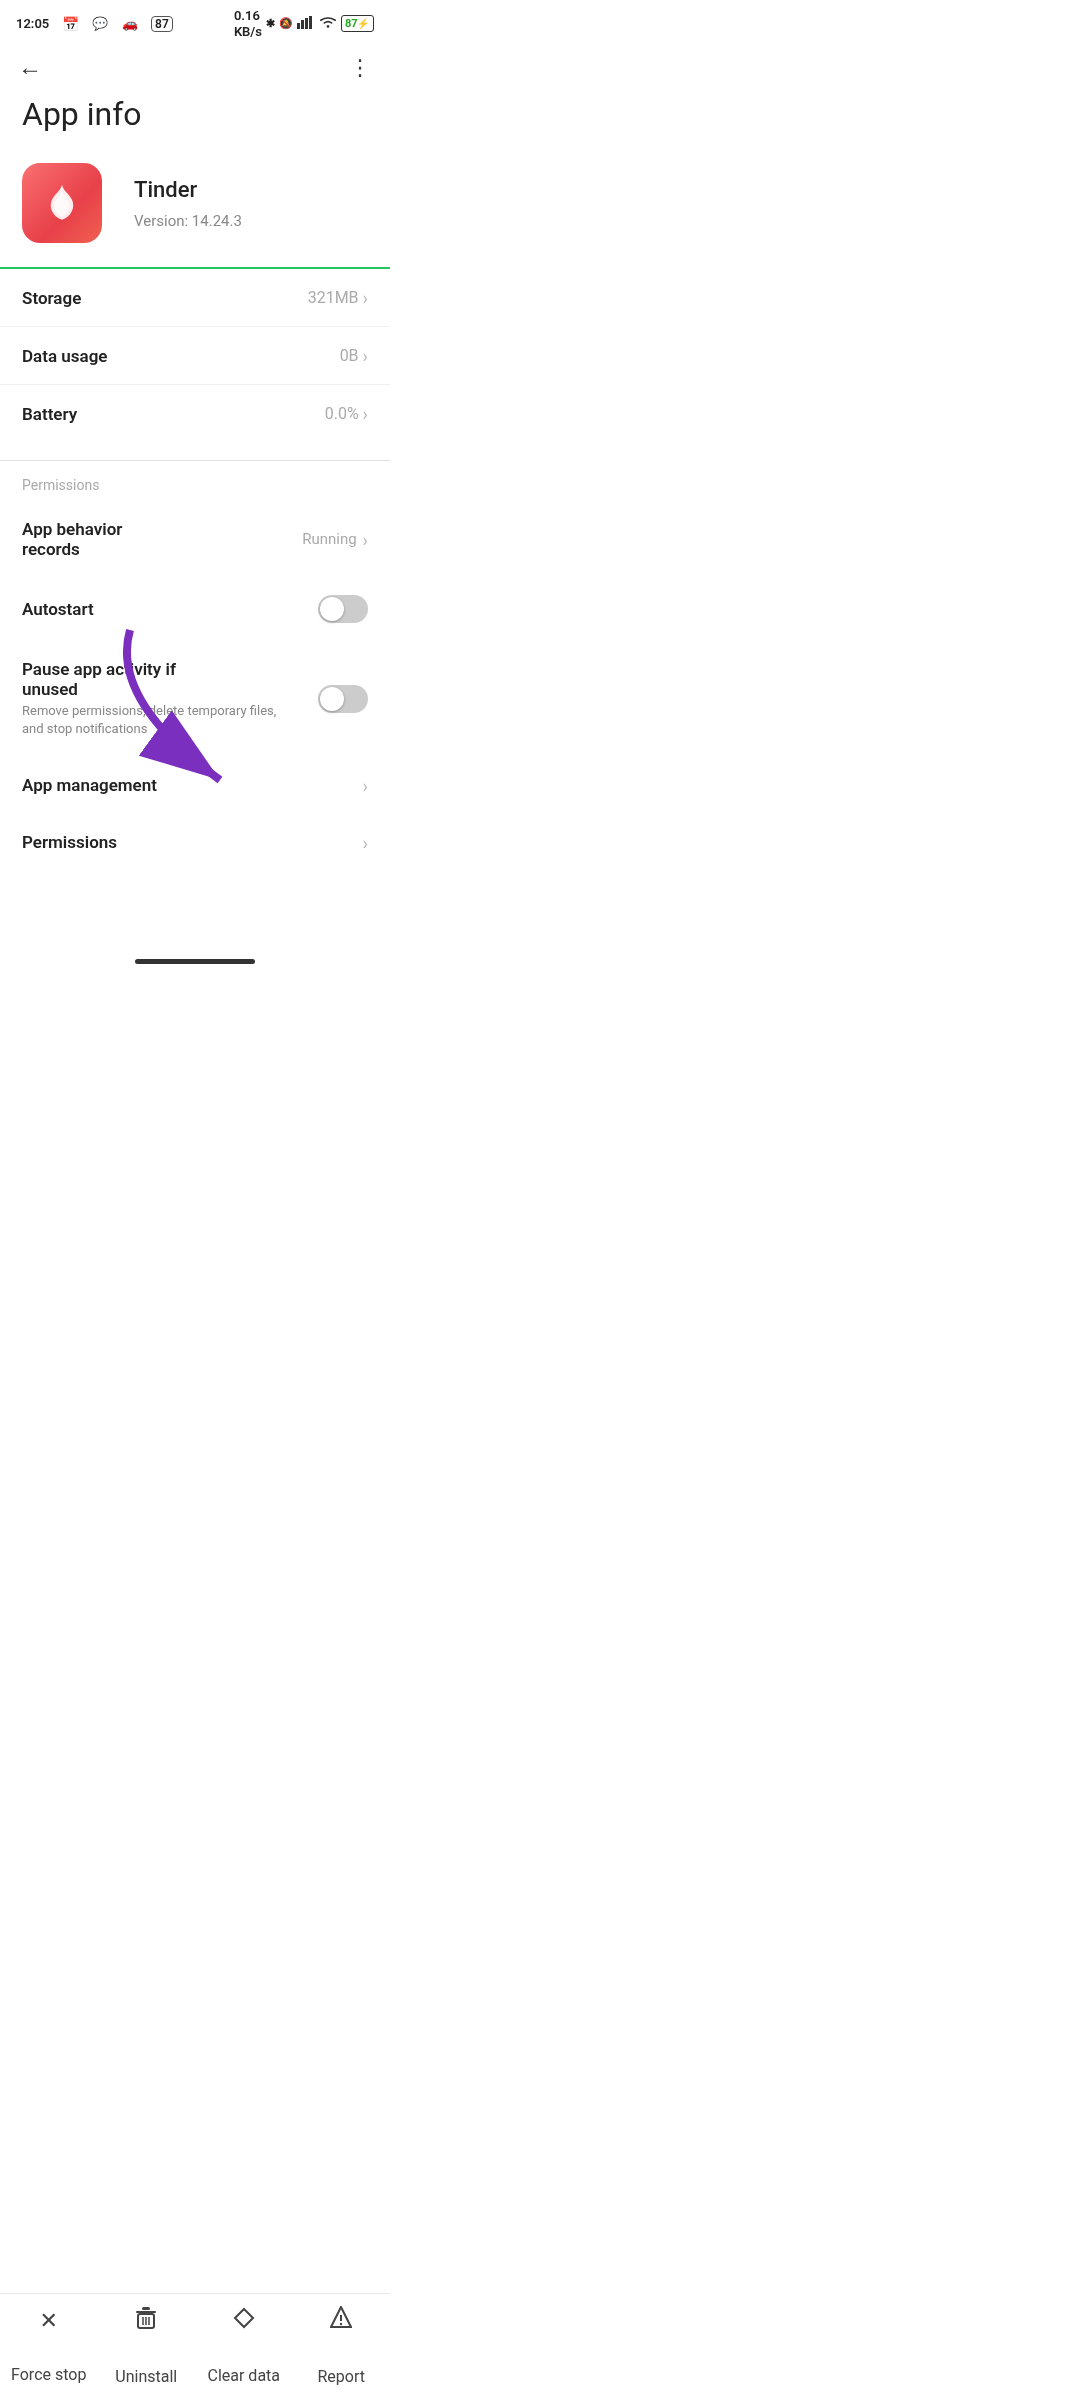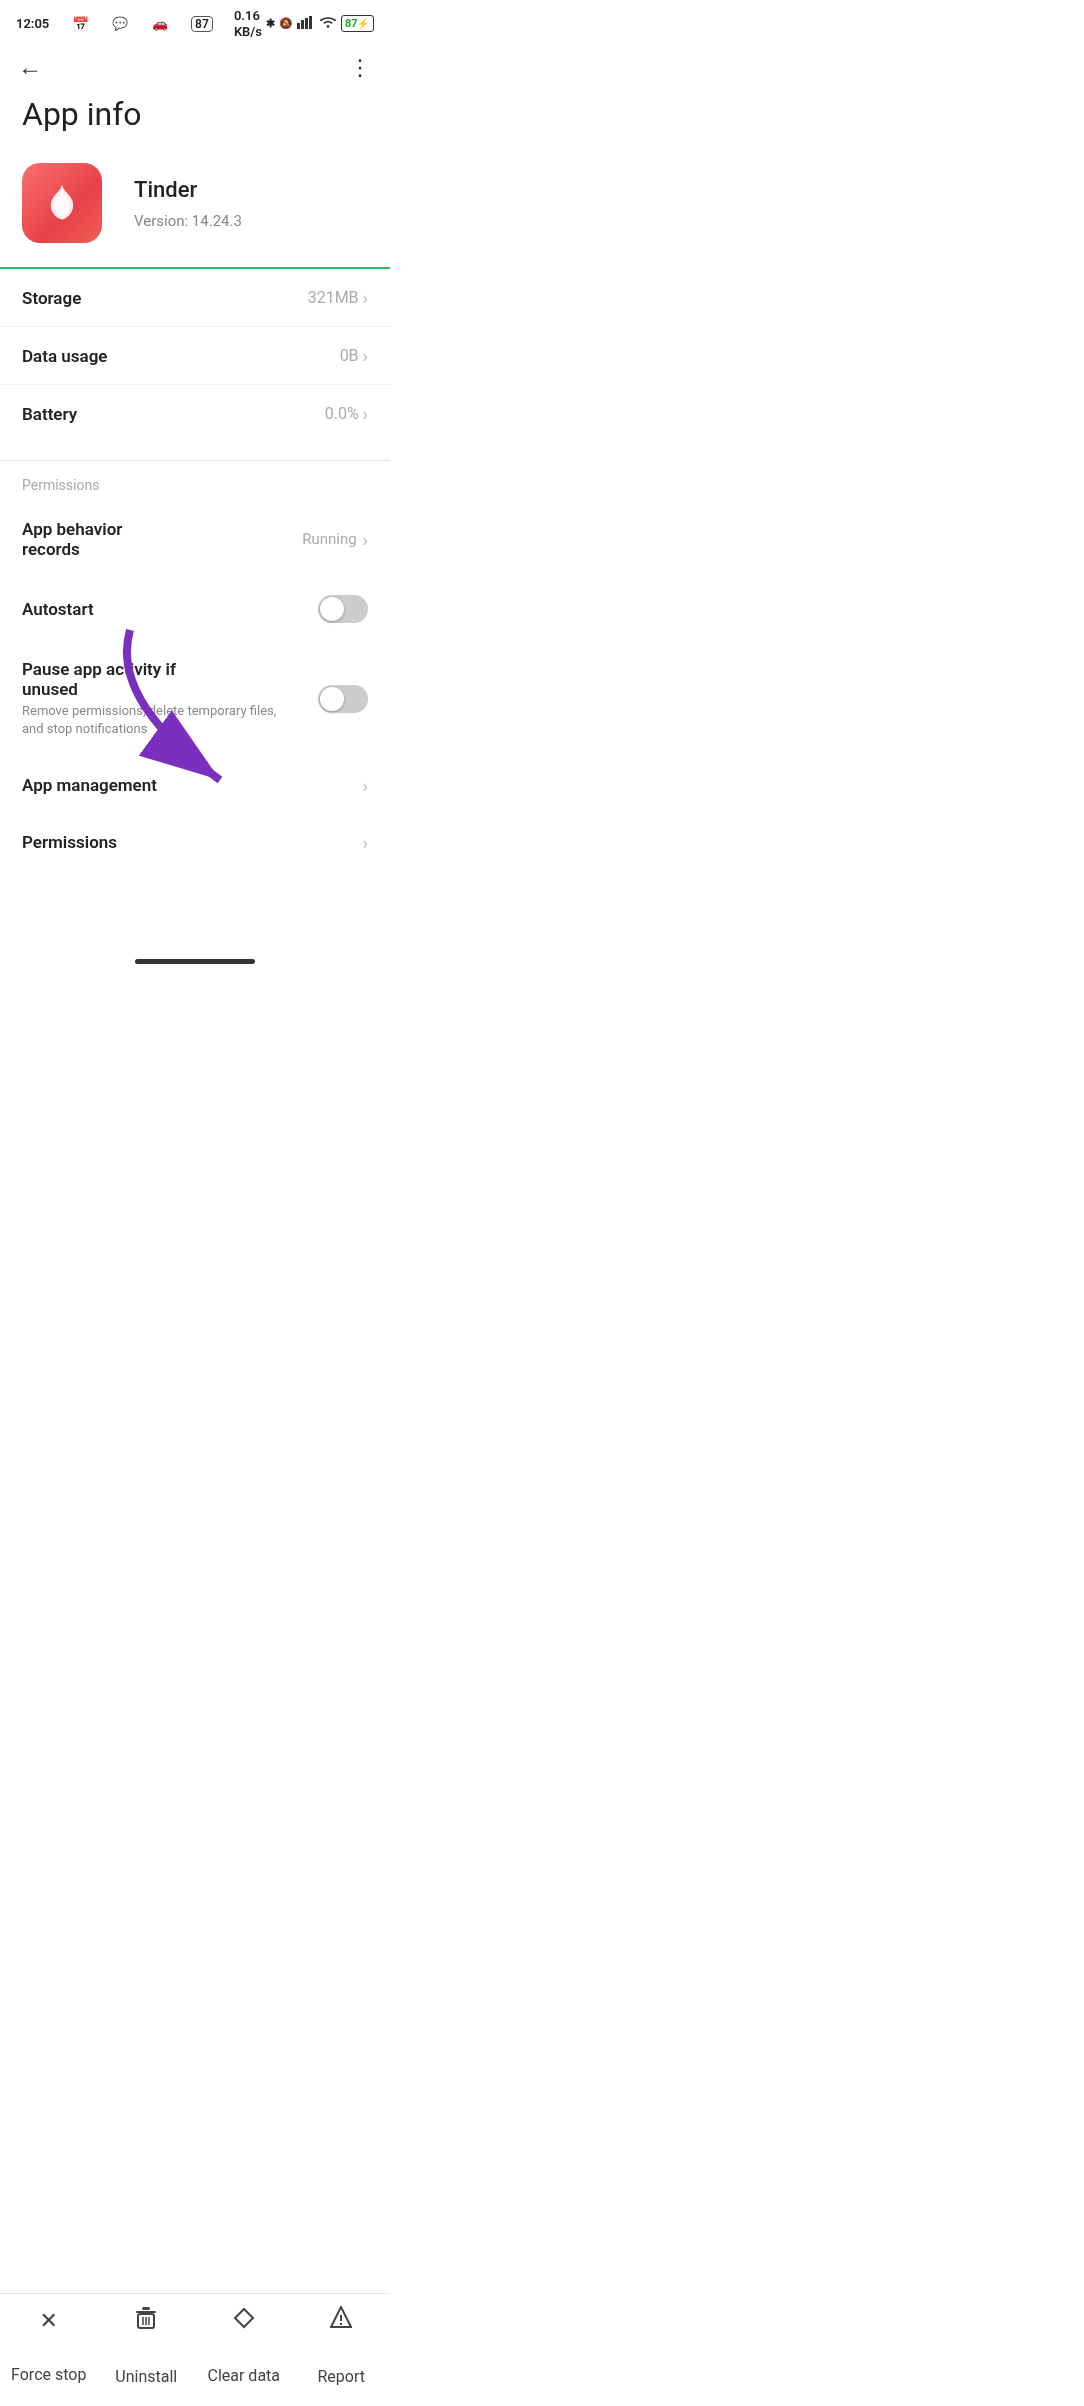--- a/index.html
+++ b/index.html
@@ -16,21 +16,21 @@
     
     .status-bar {
       display: flex;
       justify-content: space-between;
       align-items: center;
       padding: 8px 16px 4px 16px;
       font-size: 13px;
       font-weight: 600;
       color: #222;
     }
-    .status-left { display: flex; align-items: center; gap: 23px; }
+    .status-left { display: flex; align-items: center; gap: 13px; }
     .status-right { display: flex; align-items: center; gap: 4px; font-size: 11px; }
     .battery-box {
       display: inline-flex; align-items: center;
       border: 1.5px solid #333; border-radius: 3px;
       padding: 1px 3px; font-size: 11px; font-weight: 700;
       color: #2a2; position: relative;
     }
 
     
     .top-nav {

